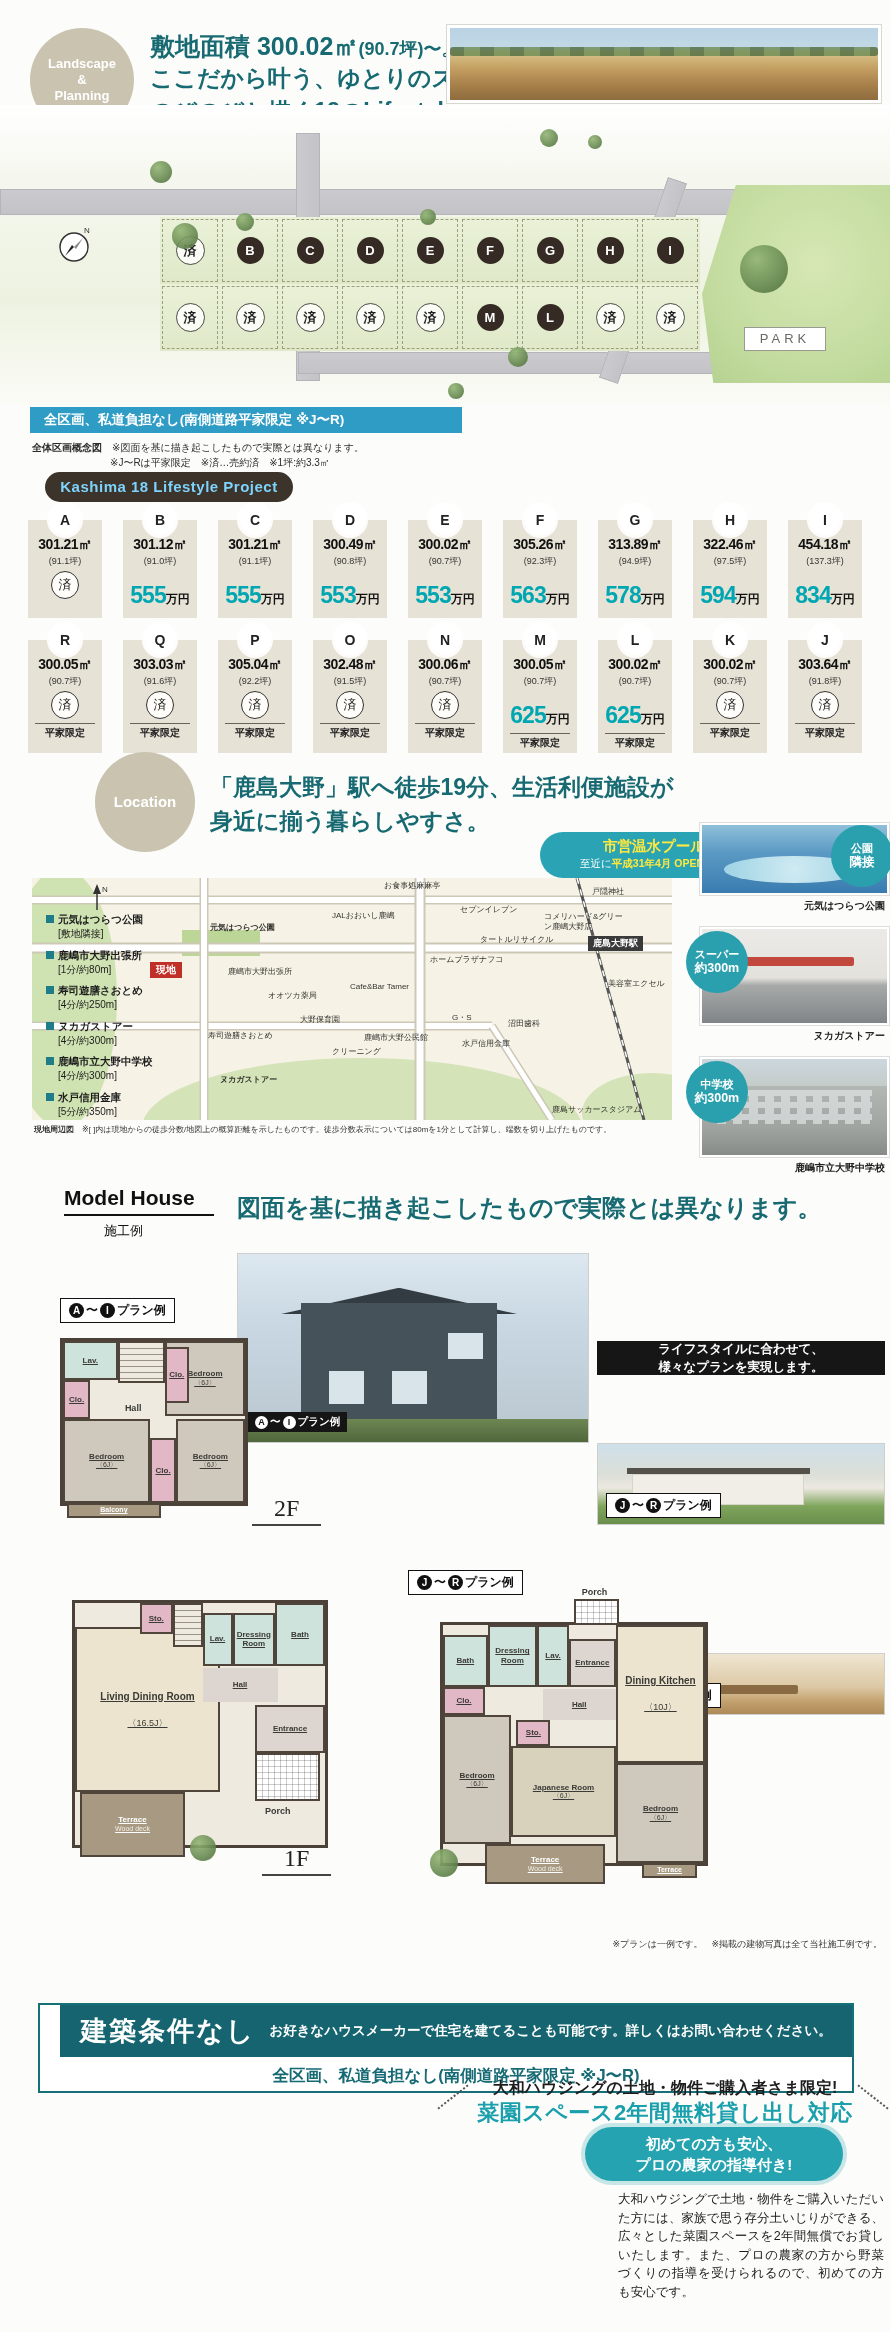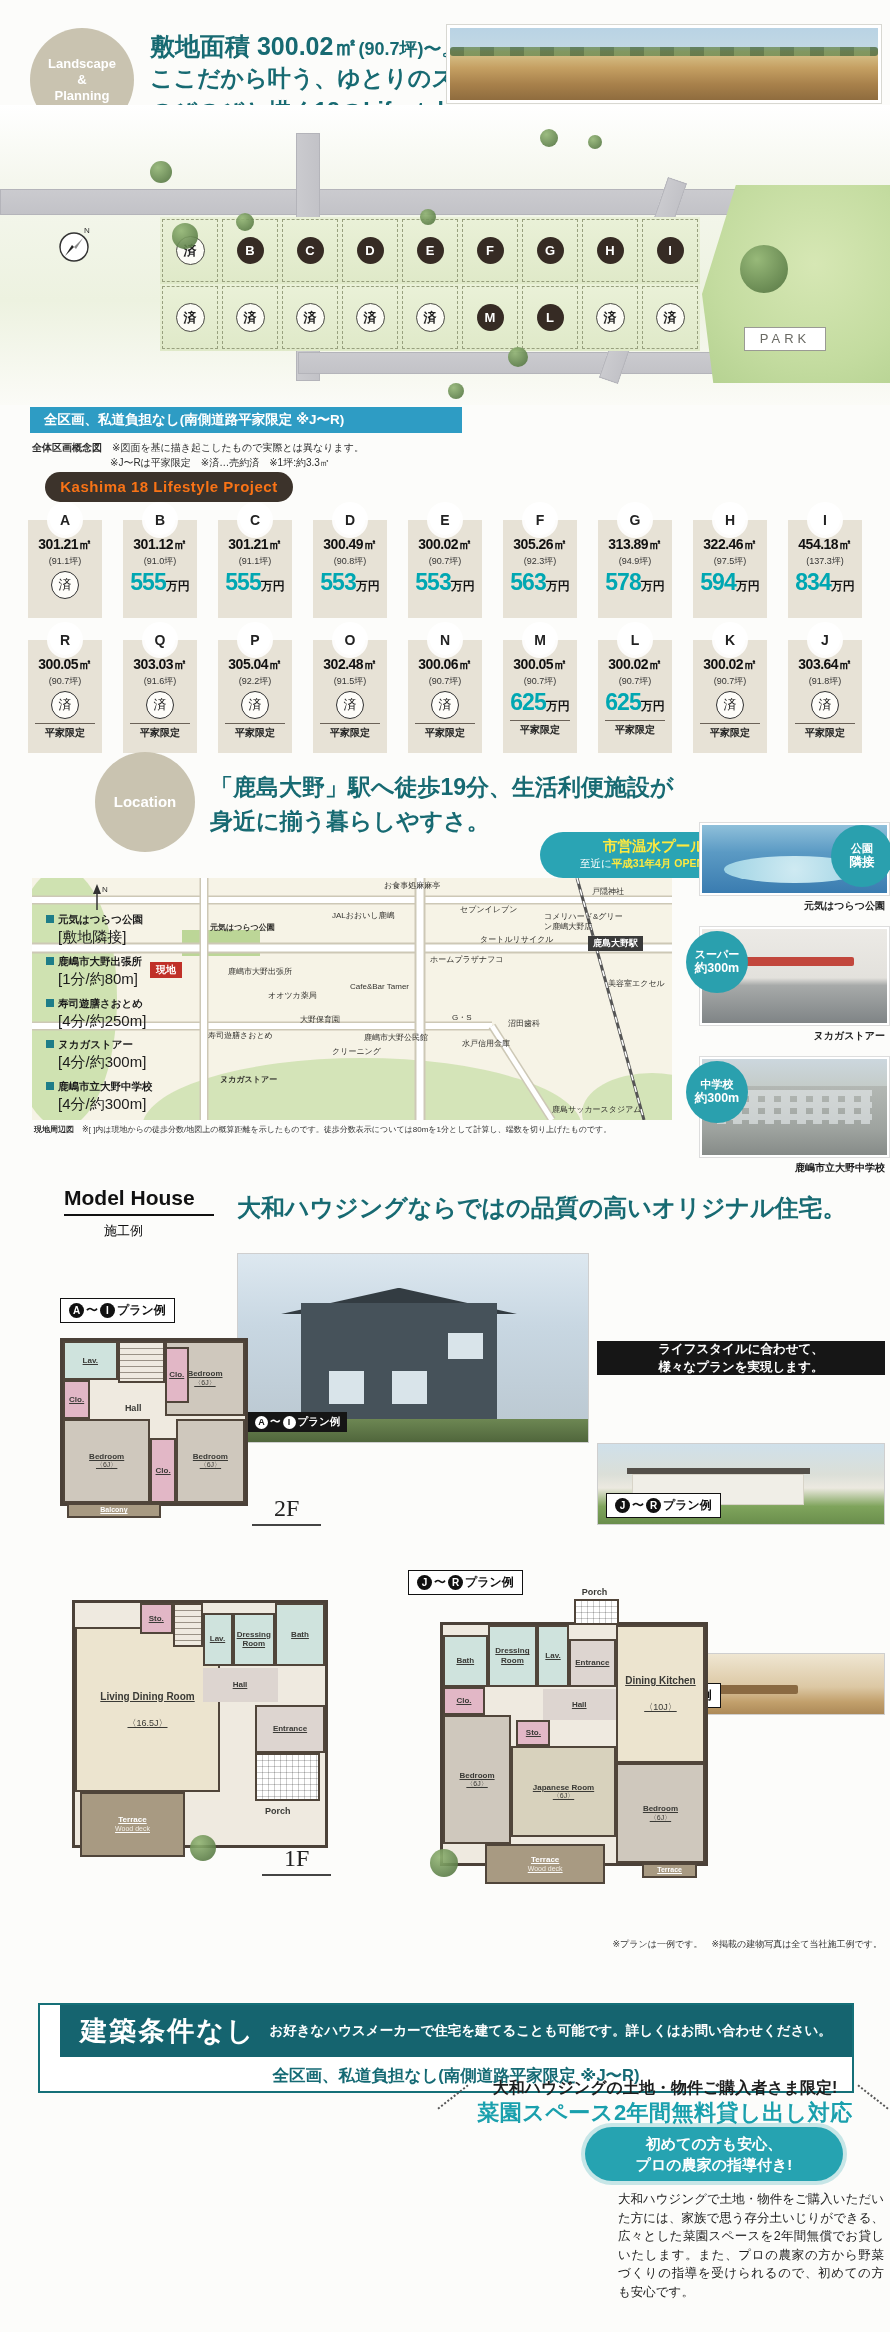--- a/index.html
+++ b/index.html
@@ -26,48 +26,48 @@
   .lotrow{display:flex;}
   .lot{width:60px;height:67px;background:linear-gradient(180deg,#eaf1d8,#dfe9c8);outline:1px dashed #98a07e;
        outline-offset:-3px;display:flex;align-items:center;justify-content:center;}
   .lotmark{width:27px;height:27px;border-radius:50%;display:flex;align-items:center;justify-content:center;
        font-size:13px;font-weight:bold;}
   .lotmark.named{background:#362b24;color:#fff;}
   .lotmark.sold{background:#fcfcf6;color:#222;border:1px solid #4a4a44;}
   .tree{border-radius:50%;background:radial-gradient(circle at 35% 30%,#92b574,#5f814a 70%,#4c6b3b);opacity:.9;}
   .bluebanner{background:#2e9cc4;color:#fff;font-weight:bold;font-size:13.5px;line-height:26px;padding-left:14px;}
   .notes{font-size:10px;color:#2c2c2c;line-height:1.5;}
-  .projectpill{background:#3c332b;border-radius:16px;color:#f97316;font-weight:bold;font-size:15px;
+  .projectpill{background:#3c332b;border-radius:16px;color:#7dd3fc;font-weight:bold;font-size:15px;
        text-align:center;line-height:30px;letter-spacing:.5px;}
   .pricerow{display:flex;justify-content:space-between;}
   .pcard{position:relative;width:74px;background:#e7e2d6;text-align:center;padding-top:16px;}
   .row1 .pcard{height:82px;} .row2 .pcard{height:97px;}
   .pcircle{position:absolute;left:50%;top:-15px;transform:translateX(-50%);width:30px;height:30px;border-radius:50%;
        background:#fff;box-shadow:0 0 0 3px rgba(255,255,255,.9);font-weight:bold;font-size:14px;color:#222;
        display:flex;align-items:center;justify-content:center;}
   .parea{font-size:14px;font-weight:bold;color:#111;letter-spacing:-.5px;}
   .ptsubo{font-size:9px;color:#333;margin-top:1px;}
-  .pprice{margin-top:1px;}
+  .pprice{margin-top:14px;}
   .pnum{font-size:23px;font-weight:bold;color:#00a7b2;letter-spacing:-1px;}
   .punit{font-size:12px;font-weight:bold;color:#111;}
   .psold{margin-top:3px;}
   .psold span{display:inline-flex;width:26px;height:26px;border:1.5px solid #333;border-radius:50%;
        align-items:center;justify-content:center;font-size:13px;color:#222;background:#fefdf9;}
   .phiraya{border-top:1px solid #6b6258;margin:4px 7px 0;padding-top:2px;font-size:10px;font-weight:bold;color:#222;}
   
   .poolpill{background:#2aa4b4;border-radius:24px;text-align:center;color:#fff;padding-top:5px;}
   .poolpill .l1{color:#ffe93e;font-weight:bold;font-size:14.5px;}
   .poolpill .l2{font-size:10.5px;margin-top:1px;}
   .poolpill .hl{color:#ffe93e;font-weight:bold;}
   .map{background:#f6f3e6;overflow:hidden;}
   .legend{line-height:1.25;}
   .lg{margin-bottom:3px;}
   .lgname{font-size:10.5px;font-weight:bold;color:#1c1c1c;}
   .lgsq{display:inline-block;width:8px;height:8px;background:#1e7d88;margin-right:4px;}
-  .lgdist{font-size:15px;color:#1c1c1c;margin-left:12px;}
+  .lgdist{font-size:10px;color:#1c1c1c;margin-left:12px;}
   .mlabel{position:absolute;font-size:8px;color:#33322e;white-space:nowrap;}
   .mlabel.b{font-weight:bold;}
   .sitebox{background:#c03028;color:#fff;font-size:10px;font-weight:bold;padding:1px 6px;}
   .stationbox{background:#3a3a3a;color:#fff;font-size:9px;font-weight:bold;padding:1px 5px;}
   .mapnote{font-size:8px;color:#333;white-space:nowrap;}
   .locph{position:relative;width:185px;}
   .locimg{width:185px;border:2px solid #fff;box-shadow:0 0 0 1px #ddd;}
   .locimg.pool{height:68px;background:linear-gradient(180deg,#8fc0da 0%,#5b9ac4 40%,#3a7cb0 100%);position:relative;}
   .locimg.pool:after{content:"";position:absolute;left:12%;top:45%;width:76%;height:40%;border-radius:50%;
        background:radial-gradient(circle,#cfeaf2,#9ed3e4);}
@@ -546,21 +546,21 @@
           <span class="b1">中学校</span>
           <span class="b2">約300m</span>
         </div>
         <div class="locimg school"></div>
         <div class="loccap">鹿嶋市立大野中学校</div>
       </div>
     </div>
 
   <div class="abs mh-title" style="left:64px;top:1186px;width:150px;">Model House</div>
   <div class="abs mh-sub" style="left:104px;top:1222px;">施工例</div>
-  <div class="abs head-teal" style="left:237px;top:1192px;font-size:24px;">大和ハウジングならではの品質の高いオリジナル住宅。</div>
+  <div class="abs head-teal" style="left:237px;top:1192px;font-size:24px;">図面を基に描き起こしたもので実際とは異なります。</div>
 
   <div class="abs ph-main" style="left:237px;top:1253px;width:352px;height:190px;">
     <div class="roof"></div>
     <div class="house"></div>
     <div class="win" style="left:26%;bottom:20%;width:10%;height:18%;"></div>
     <div class="win" style="left:44%;bottom:20%;width:10%;height:18%;"></div>
     <div class="win" style="left:60%;bottom:44%;width:10%;height:14%;"></div>
     <div class="bush"></div>
     <span class="planbadge dark abs" style="left:10px;bottom:10px;">
       <span class="pb-circ">A</span>

